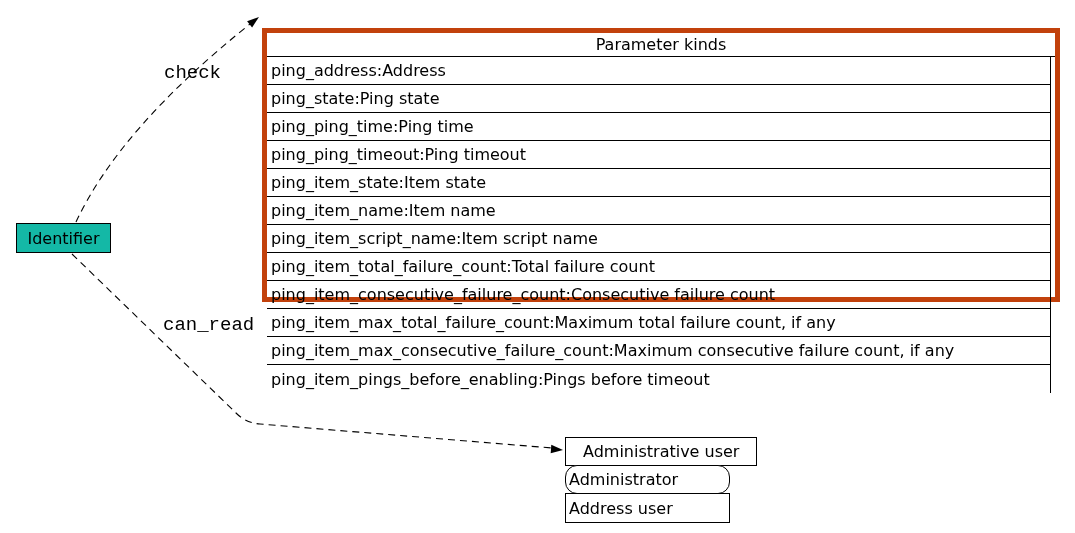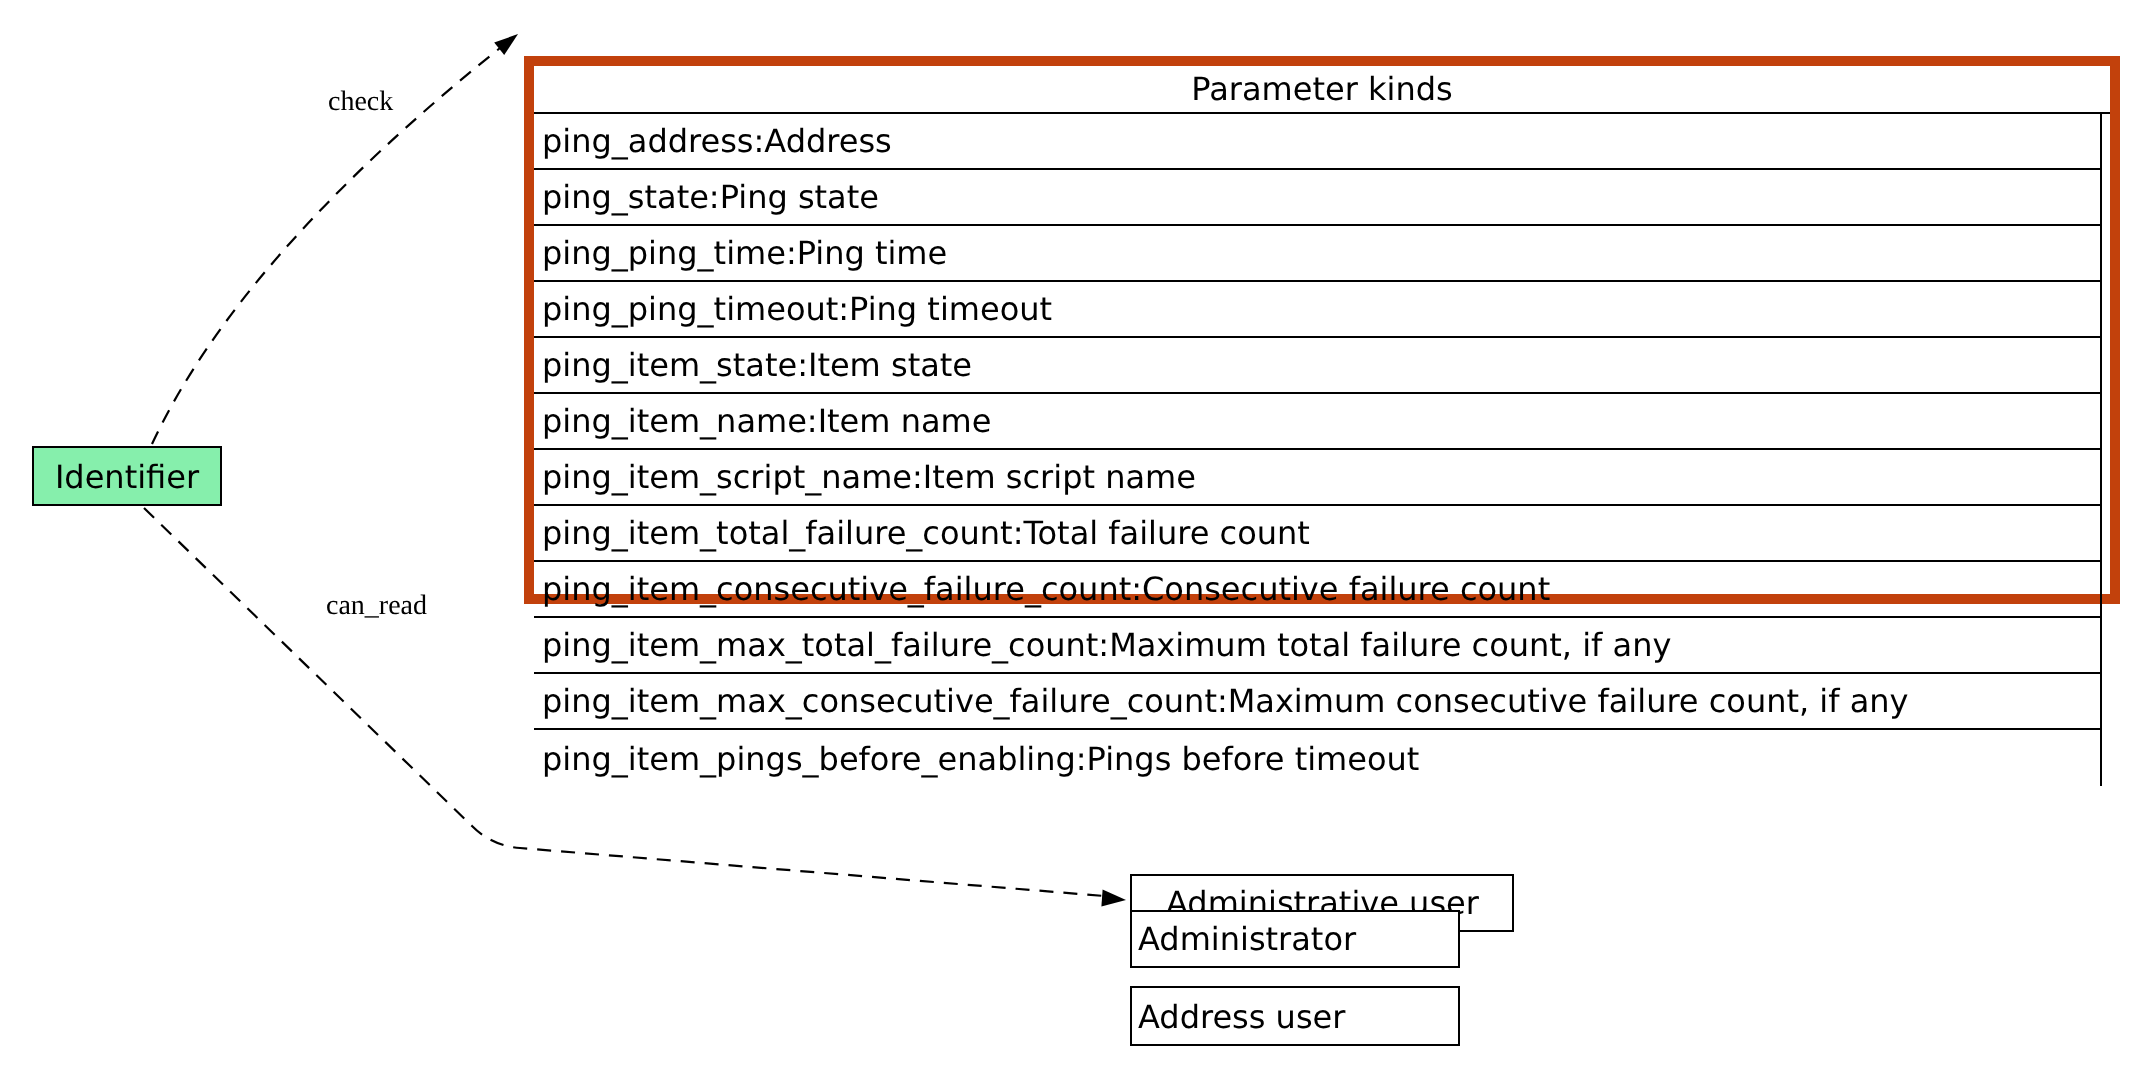--- a/index.html
+++ b/index.html
@@ -23,35 +23,36 @@
   }
   .edge-line {
     fill: none;
     stroke: #000000;
     stroke-width: 1.1;
     stroke-dasharray: 7 5;
   }
   .arrowhead { fill: #000000; stroke: none; }
   .edge-label {
     position: absolute;
-    font-family: Liberation Serif, serif;
-    font-size: 14px;
+    font-family: Liberation Mono, monospace;
+    font-size: 19px;
     white-space: nowrap;
+    margin-top: 18px;
   }
   .node-box {
     position: absolute;
     left: 16px; top: 223px;
     width: 95px; height: 30px;
     border: 1px solid #000000;
     box-sizing: border-box;
     display: flex;
     align-items: center;
     justify-content: center;
     font-size: 16px;
-    background: #86efac;
+    background: #14b8a6;
   }
   .ptable {
     position: absolute;
     left: 262px; top: 14px;
     width: 798px; height: 274px;
     border: 5px solid #c2410c;
     box-sizing: border-box;
     background: #ffffff;
     margin-top: 14px;
   }
@@ -98,21 +99,21 @@
     width: 165px; height: 29px;
     border: 1px solid #000000;
     box-sizing: border-box;
     display: flex;
     align-items: center;
     padding-left: 3px;
     font-size: 16px;
     white-space: nowrap;
     background: #ffffff;
   }
-  .utable-row.r1 { top: 455px; }
+  .utable-row.r1 { top: 465px; border-radius: 12px; }
   .utable-row.r2 { top: 493px; height: 30px; }
 </style>
 </head>
 <body>
 
 <div class="stage">
 
   <svg class="edges-layer" viewBox="0 0 1075 533" xmlns="http://www.w3.org/2000/svg">
     <path class="edge-line" d="M 76 222 Q 120 128 250 24"></path>
     <polygon class="arrowhead" points="259,17 252.1,27.5 247.1,21.3"></polygon>

